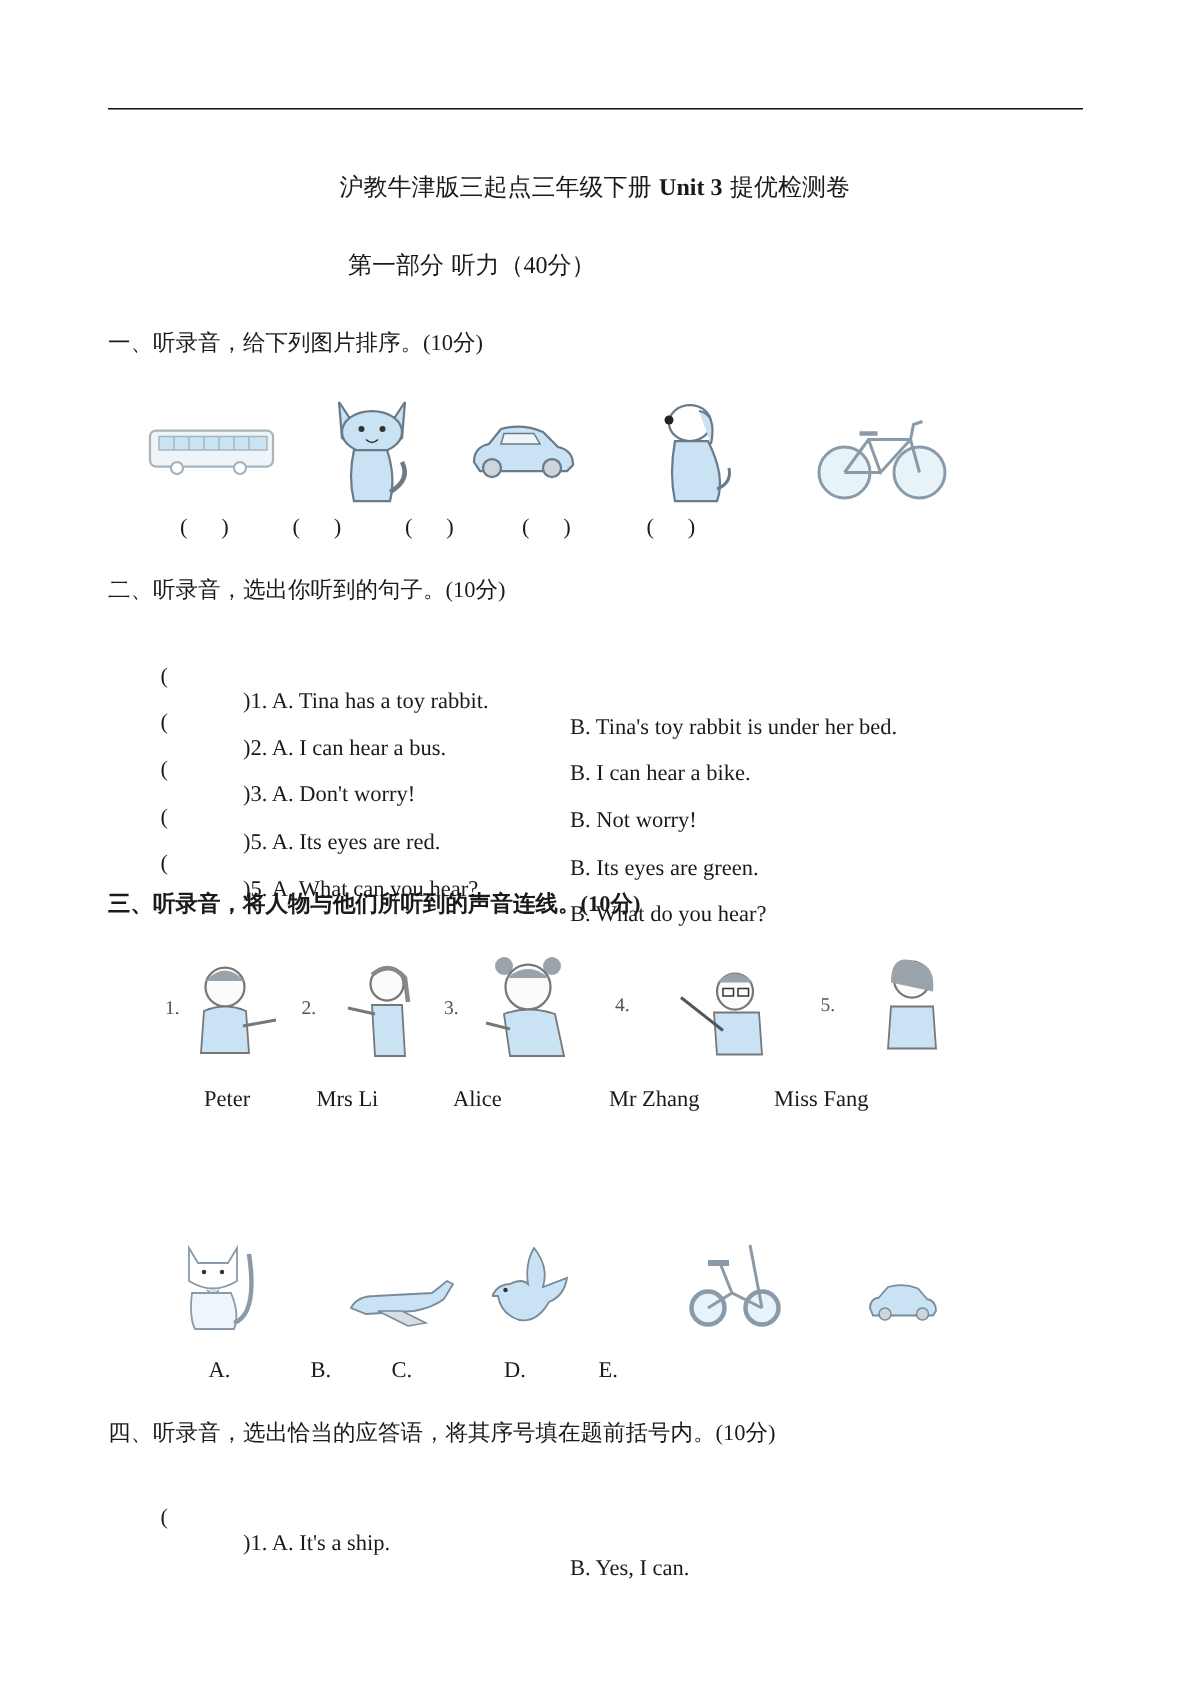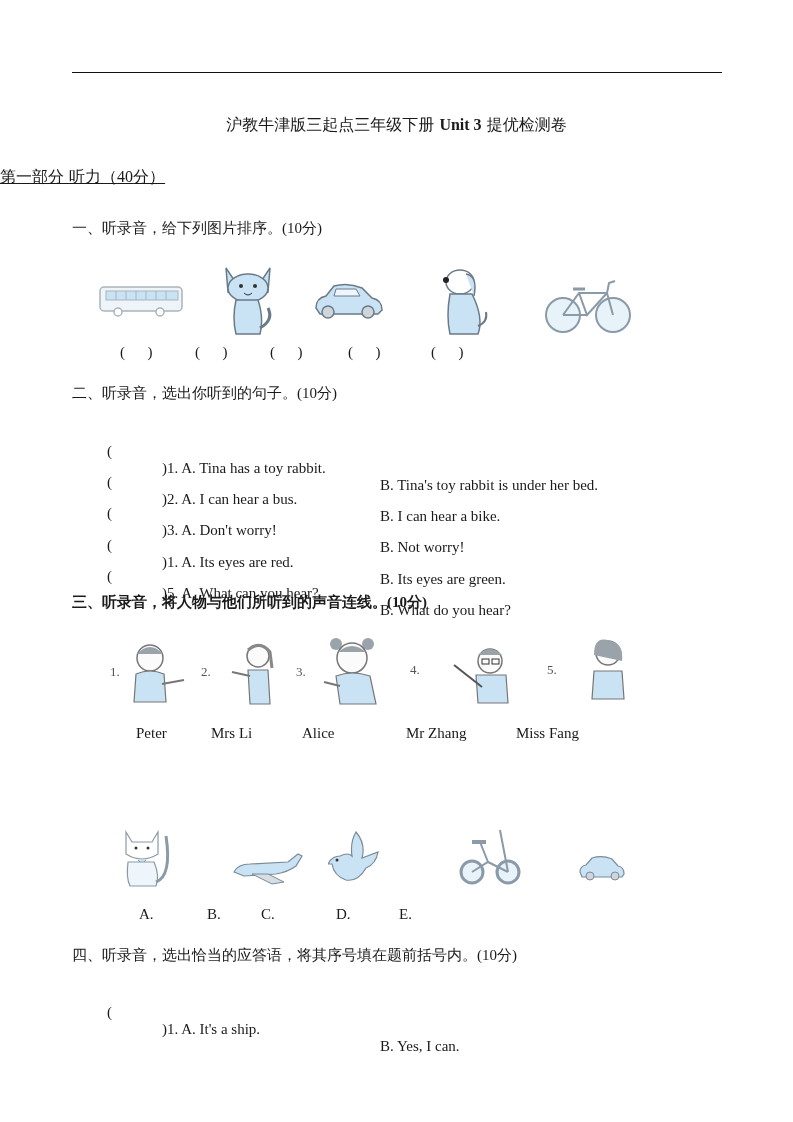--- a/index.html
+++ b/index.html
@@ -3,22 +3,22 @@
 <meta charset="utf-8">
 <style>
   html, body { margin:0; padding:0; background:#ffffff; }
   body { width:793px; height:1122px; position:relative; overflow:hidden;
          font-family:"Liberation Serif", "DejaVu Serif", serif; color:#1a1a1a; }
   .page { position:absolute; left:0; top:0; width:793px; height:1122px; }
   .top-rule { position:absolute; left:72px; top:72px; width:650px; height:0; border-top:1.2px solid #111; }
   .title { position:absolute; left:0; width:793px; top:115px; text-align:center; font-size:16px;
            font-family:"DejaVu Sans", "Liberation Sans", sans-serif; }
   .title .en { font-family:"Liberation Serif", serif; font-weight:bold; font-size:16px; }
-  .part { position:absolute; left:0; width:629px; top:167px; text-align:left; font-size:16px;
-          font-family:"DejaVu Sans", "Liberation Sans", sans-serif;text-decoration:underline; }
+  .part { position:absolute; left:0; width:629px; top:167px; text-align:center; font-size:16px;
+          font-family:"DejaVu Sans", "Liberation Sans", sans-serif; }
   .part .num { font-family:"Liberation Serif", serif; }
   .section-head { position:absolute; left:72px; font-size:15px;
                   font-family:"DejaVu Sans", "Liberation Sans", sans-serif; }
   .section-head .pts { font-family:"Liberation Serif", serif; font-size:15px; }
   .pic { position:absolute; }
   .paren-row { position:absolute; top:344px; font-size:15px; }
   .paren { position:absolute; top:0; white-space:pre; }
   .q-row { position:absolute; left:107px; font-size:15px; white-space:pre; }
   .q-row .open { position:absolute; left:0; }
   .q-row .a { position:absolute; left:37px;margin-left:18px; }
@@ -114,21 +114,21 @@
     <span class="a">)2. A. I can hear a bus.</span>
     <span class="b">B. I can hear a bike.</span>
   </div>
   <div class="q-row" style="top:488px;">
     <span class="open">(</span>
     <span class="a">)3. A. Don't worry!</span>
     <span class="b">B. Not worry!</span>
   </div>
   <div class="q-row" style="top:520px;">
     <span class="open">(</span>
-    <span class="a">)1. A. Its eyes are red.</span>
+    <span class="a">)5. A. Its eyes are red.</span>
     <span class="b">B. Its eyes are green.</span>
   </div>
   <div class="q-row" style="top:551px;">
     <span class="open">(</span>
     <span class="a">)5. A. What can you hear?</span>
     <span class="b">B. What do you hear?</span>
   </div>
 
   <div class="section-head" style="top:593px;font-weight:bold;">
     <span>三、听录音，将人物与他们所听到的声音连线。</span><span class="pts">(10分)</span>

